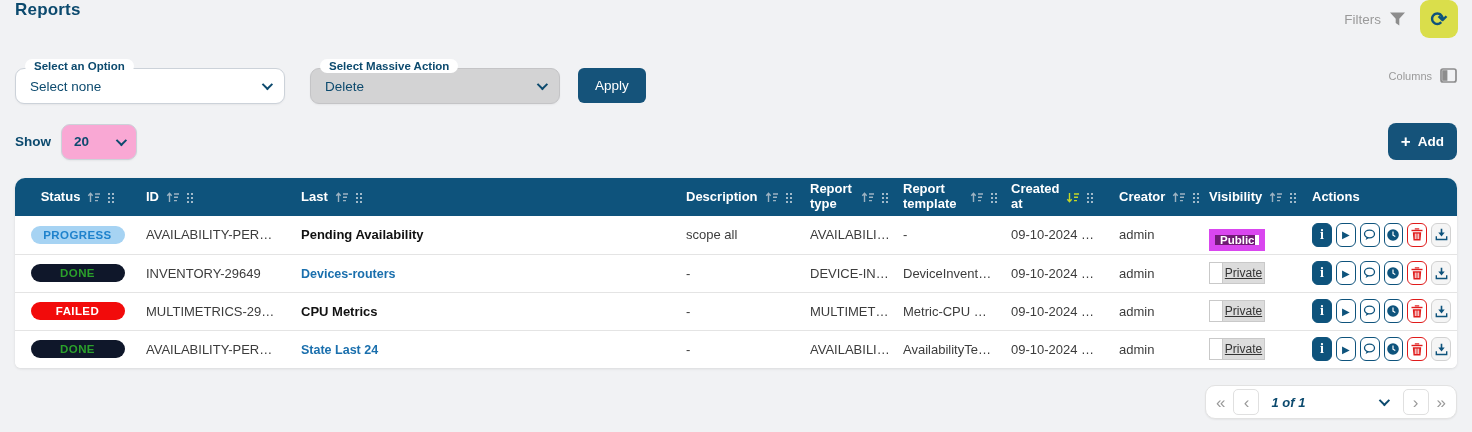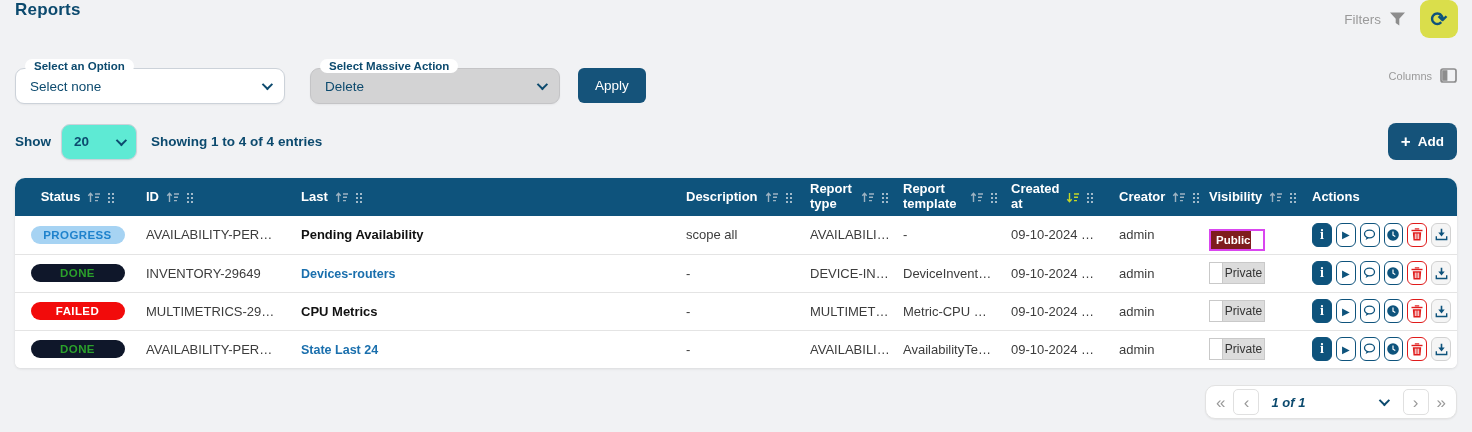--- a/index.html
+++ b/index.html
@@ -32,21 +32,21 @@
   .apply-btn { margin-left:18px; height:35px; padding:0 17px; background:#15537a; color:#fff;
                font-size:13.5px; border:none; border-radius:6px; cursor:pointer;
                font-family:"Liberation Sans",sans-serif; }
   .columns-btn { margin-left:auto; display:flex; align-items:center; gap:8px; color:#9a9a9a;
                  font-size:11px; cursor:pointer; }
 
   
   .showrow { display:flex; align-items:center; margin:19px 15px 0 15px; height:37px; }
   .show-label { font-size:13.5px; font-weight:bold; color:#0c4a6e; }
   .show-select { margin-left:10px; width:76px; height:36px; border:1px solid #ccd2d9; border-radius:9px;
-                 background:#5eead4; display:flex; align-items:center; padding:0 12px;
+                 background:#f9a8d4; display:flex; align-items:center; padding:0 12px;
                  font-size:13.5px; font-weight:bold; color:#0c4a6e; cursor:pointer;
                  box-shadow:0 1px 2px rgba(0,0,0,.05); }
   .show-select .sel-value { text-align:left; }
   .showing { margin-left:14px; font-size:13.5px; font-weight:600; color:#0c4a6e; }
   .showing b { font-weight:bold; }
   .add-btn { margin-left:auto; height:37px; padding:0 13px; background:#15537a; color:#fff;
              border:none; border-radius:8px; display:flex; align-items:center; gap:7px;
              font-size:13.5px; font-weight:bold; cursor:pointer; font-family:"Liberation Sans",sans-serif; }
   .plus-glyph { font-size:17px; font-weight:bold; line-height:1; }
 
@@ -75,26 +75,26 @@
   .badge { display:inline-block; width:94px; padding:3px 0; border-radius:11px;
            font-size:11.5px; font-weight:bold; text-align:center; letter-spacing:.4px; }
   .badge.progress { background:#a6d3f3; color:#1e82cc; }
   .badge.done { background:#0f172a; color:#2ba02b; }
   .badge.failed { background:#f20b0b; color:#fff; }
 
   .name-plain { font-weight:bold; color:#111; }
   .name-link { font-weight:bold; color:#1a6fad; font-size:12.5px; cursor:pointer; }
 
   .toggle { display:flex; align-items:center; width:56px; height:22px; cursor:pointer; }
-  .toggle.public { background:#7f1d1d; border:2px solid #d946ef;margin-top:11px; }
+  .toggle.public { background:#701a75; border:6px solid #d946ef;margin-top:11px; }
   .toggle.public .tlabel { flex:1; color:#fff; font-size:11.5px; font-weight:bold; padding-left:5px; }
   .toggle.public .knob { width:13px; height:100%; background:#fff; }
   .toggle.private { background:#dcdcdc; border:1px solid #c9c9c9; }
   .toggle.private .knob { width:13px; height:100%; background:#fff; border-right:1px solid #c9c9c9; }
-  .toggle.private .tlabel { flex:1; color:#333; font-size:12px; text-align:center; }
+  .toggle.private .tlabel { flex:1; color:#333; font-size:12px; text-align:center;text-decoration:underline; }
 
   .actions-wrap { display:flex; align-items:center; justify-content:center; gap:4px; }
   .act { width:24px; height:24px; border-radius:6px; display:flex; align-items:center;
          justify-content:center; cursor:pointer; background:#fff; padding:0; }
   .act.info { background:#0e537c; border:1.5px solid #0e537c; color:#fff;
               font-family:"Liberation Serif",serif; font-size:14px; font-weight:bold; }
   .act.play { border:1.5px solid #0e537c; color:#0e537c; font-size:10px; }
   .act.navy-o { border:1.5px solid #0e537c; }
   .act.red-o { border:1.5px solid #e01b1b; }
   .act.dl { border:1px solid #d2d2d2; background:#f5f5f5; }
@@ -155,29 +155,20 @@
     </svg>
   </div>
 </div>
 
 <div class="showrow">
   <span class="show-label">Show</span>
   <div class="show-select">
     <span class="sel-value">20</span>
     <span class="chev"></span>
   </div>
-  <span class="showing">
-    <span>Showing</span>
-    <b>1</b>
-    <span>to</span>
-    <b>4</b>
-    <span>of</span>
-    <b>4</b>
-    <span>entries</span>
-  </span>
   <button class="add-btn">
     <span class="plus-glyph">+</span>
     <span>Add</span>
   </button>
 </div>
 
 <div class="table-card">
 <table>
   <colgroup>
     <col class="c-status">

